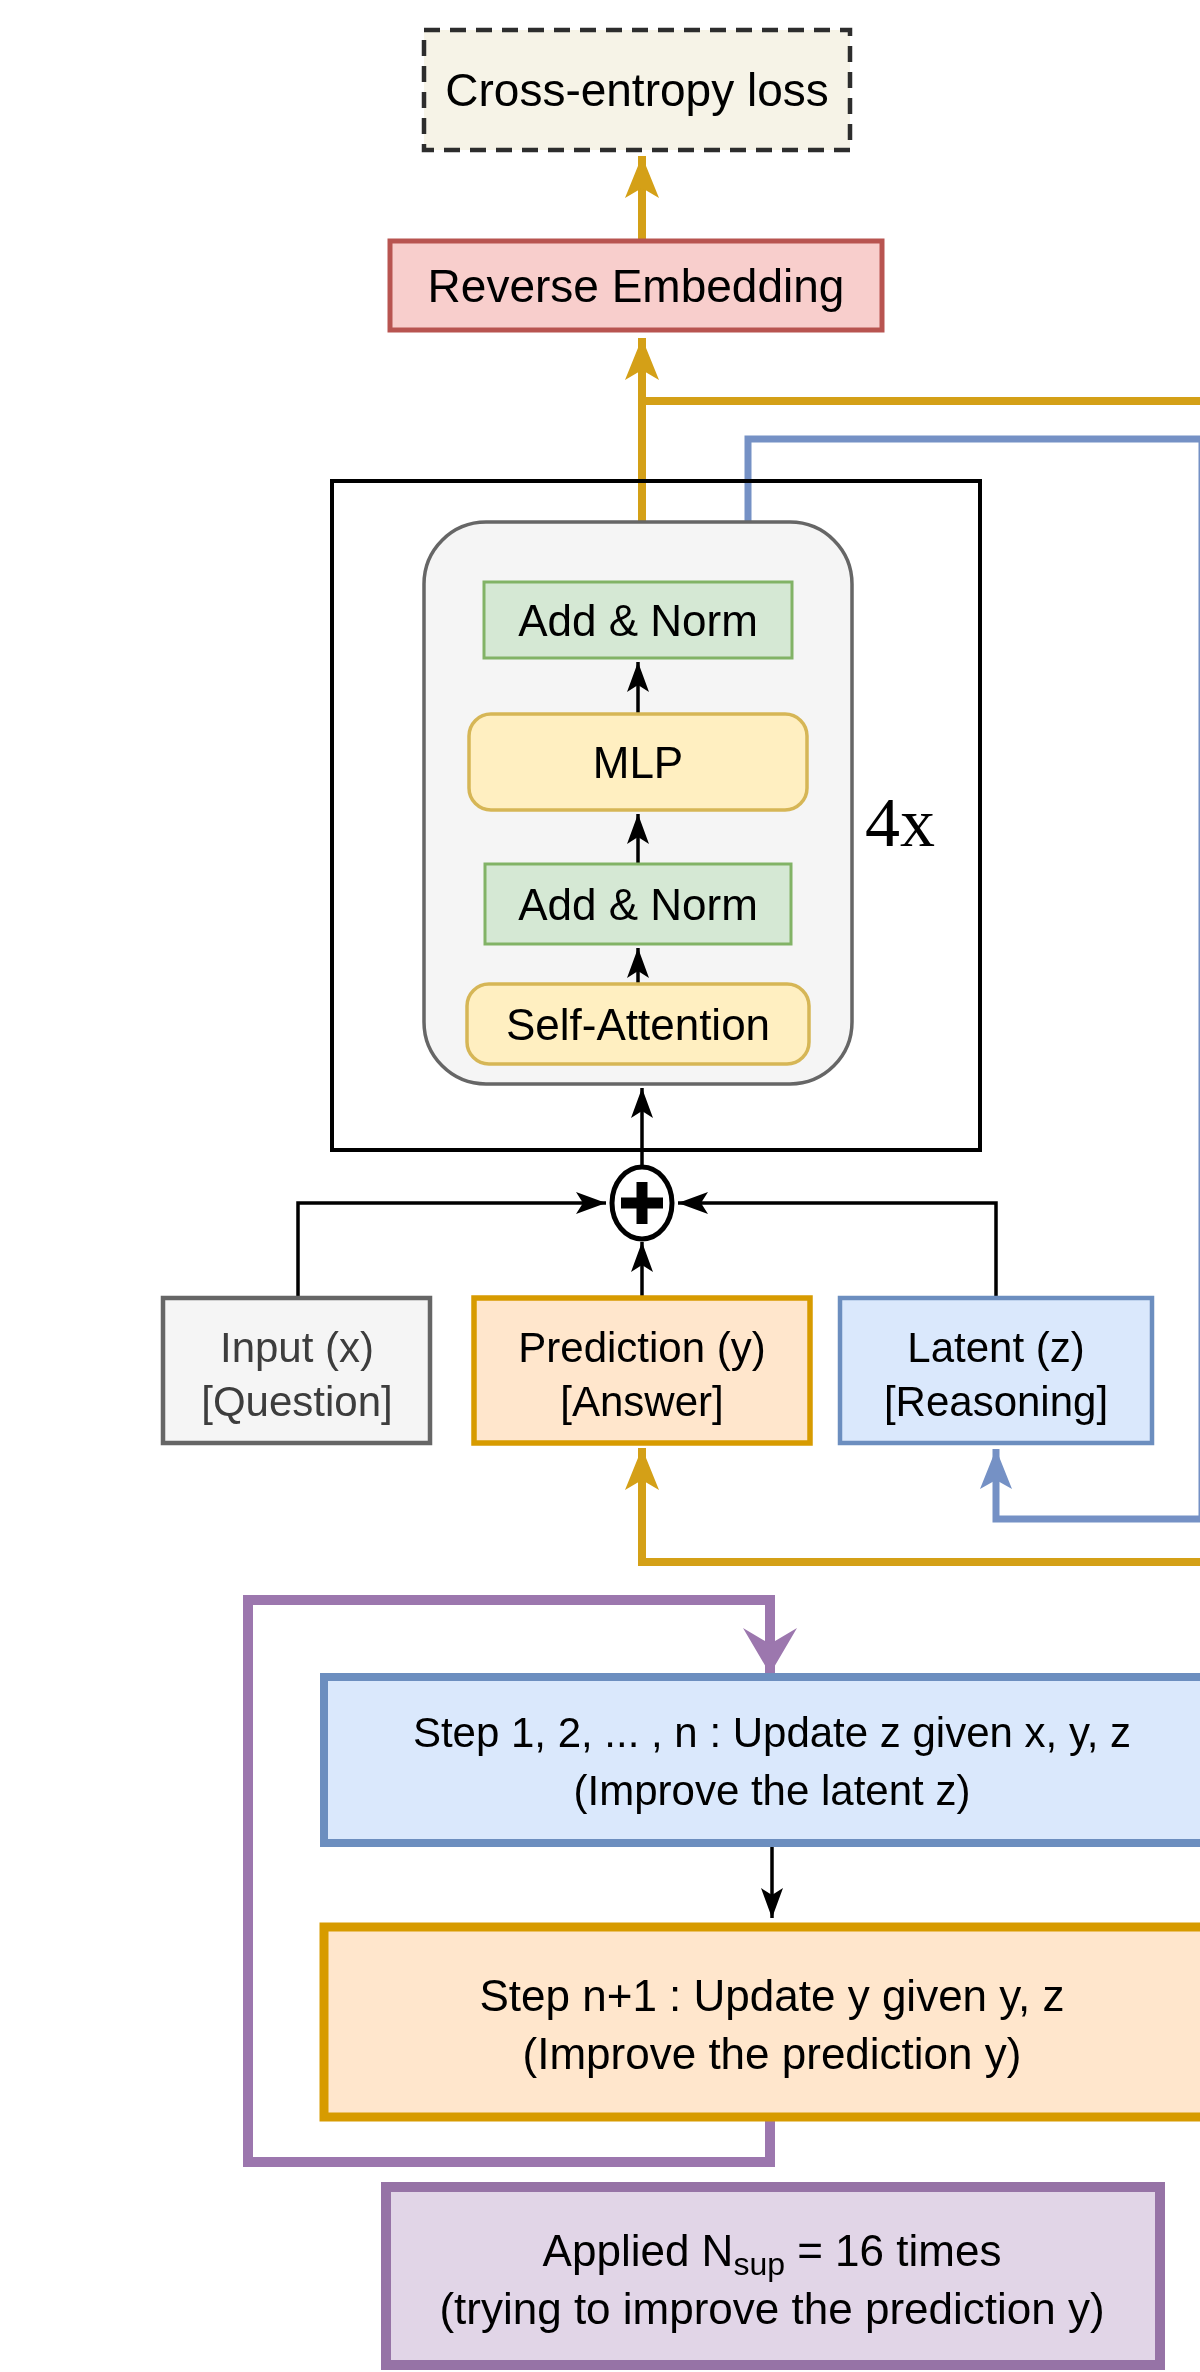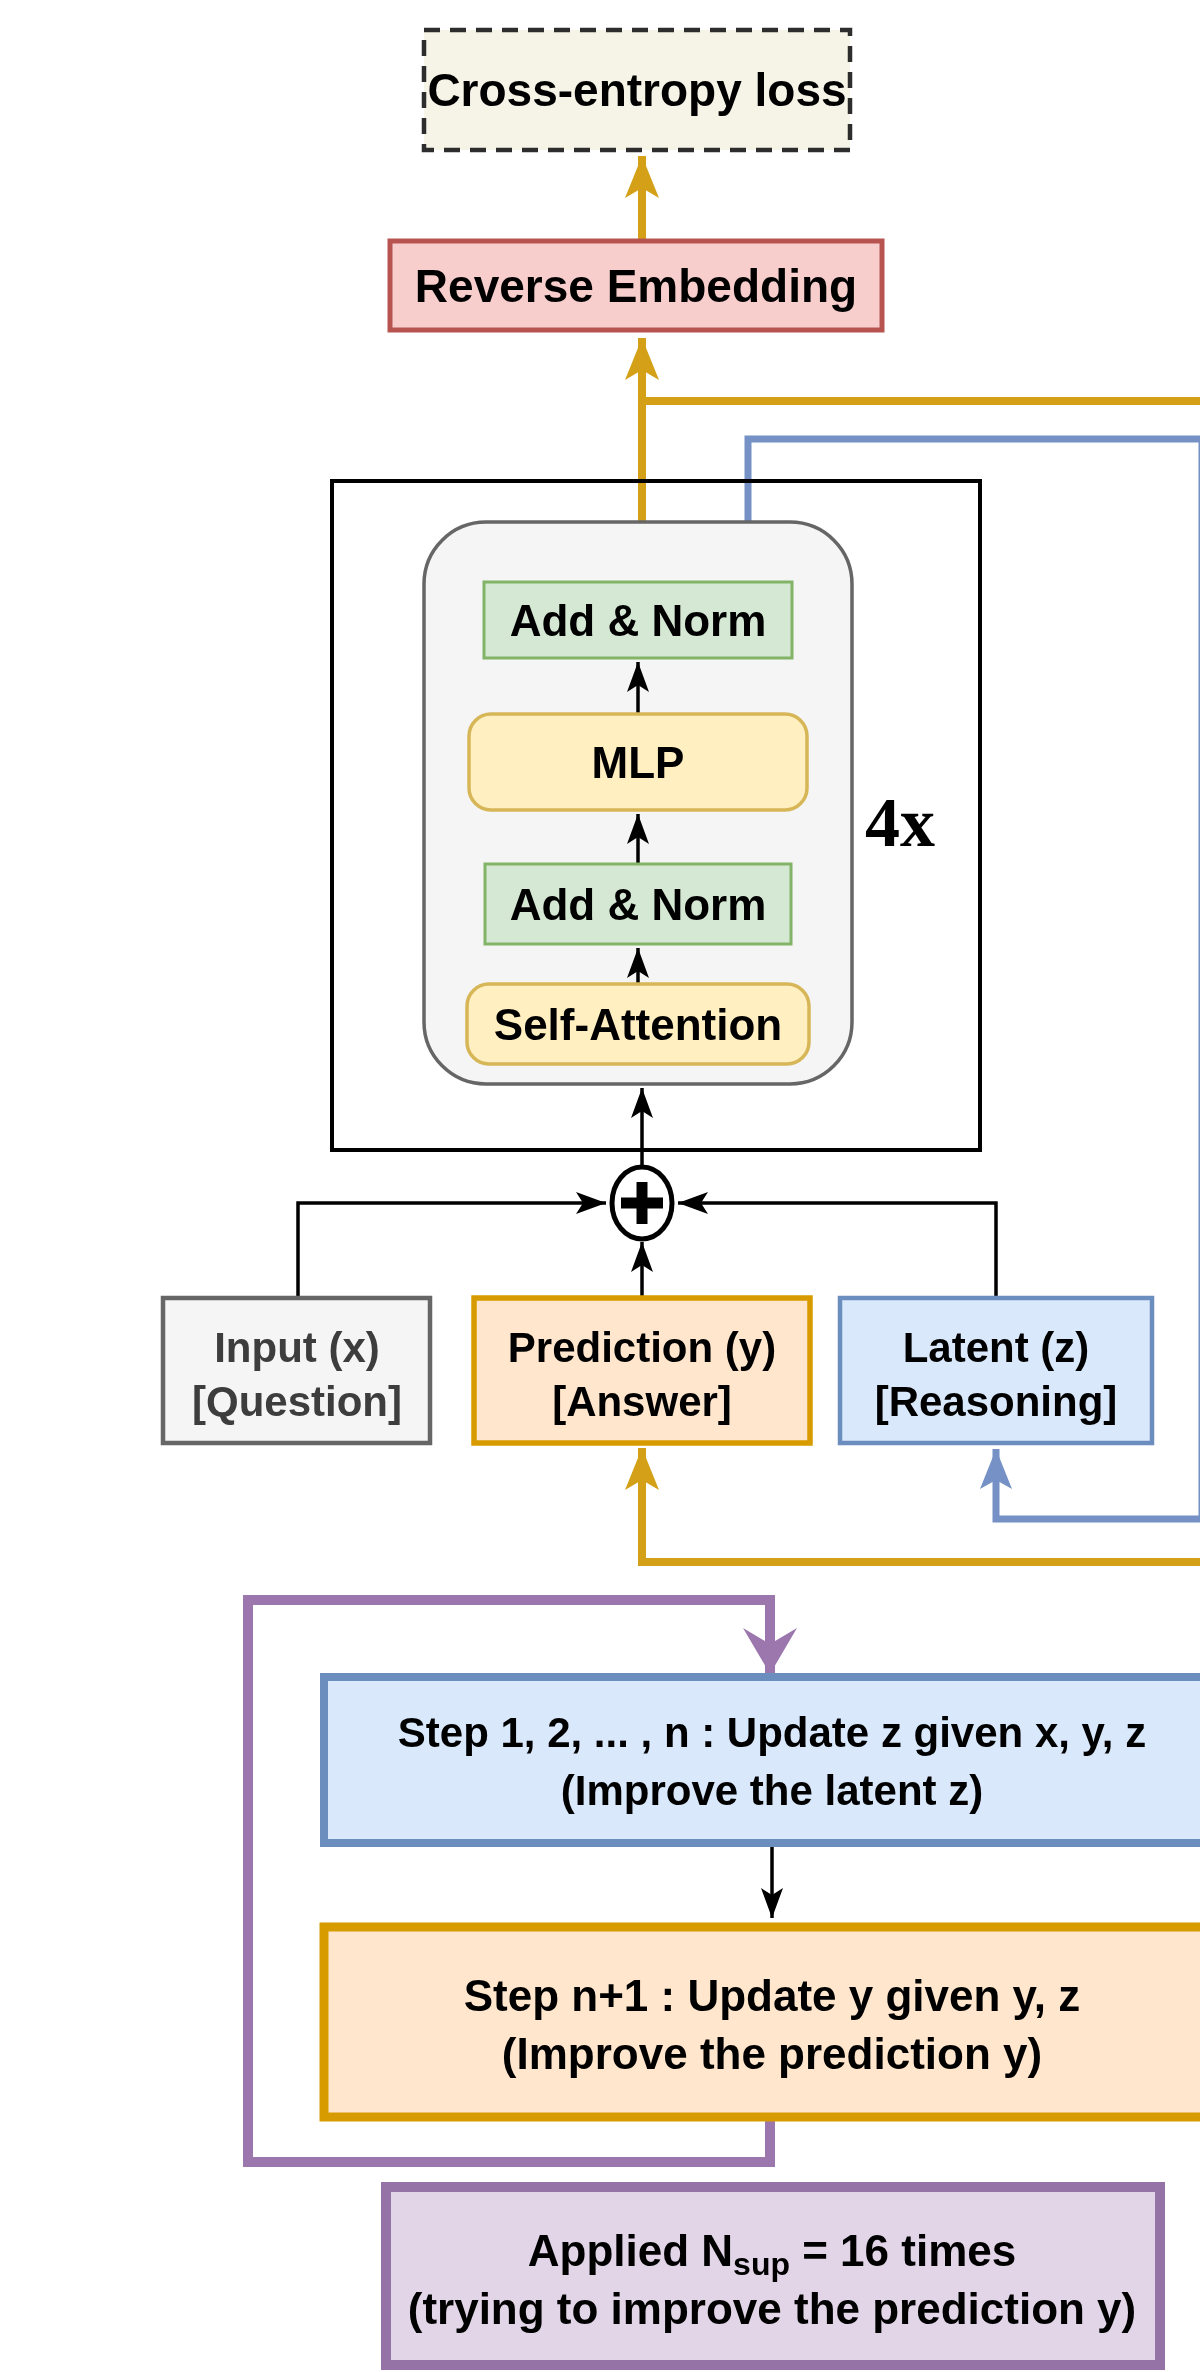--- a/index.html
+++ b/index.html
@@ -1,17 +1,17 @@
 <!DOCTYPE html>
 <html><head>
 <meta charset="utf-8">
 <style>
   html,body{margin:0;padding:0;background:#ffffff;}
   body{font-family:"Liberation Sans",sans-serif;}
-  .stage{width:956px;height:2372px;position:relative;background:#fff;margin:0 auto;font-weight:bold;}
+  .stage{width:956px;height:2372px;position:relative;background:#fff;margin:0 auto;}
   svg{display:block;}
   text{fill:#000;}
   .lbl{font-size:44px;}
   .lbl42{font-size:42px;}
   .lbl46{font-size:46px;}
   .gray-text{fill:#3d3d3d;}
   .repeat{font-family:"Liberation Serif",serif;font-size:70px;}
   .loss-box{stroke:#2d2d2d;stroke-width:4.5;stroke-dasharray:16 10;}
   .rev-box{stroke:#B85450;stroke-width:5;}
   .outer-box{fill:none;stroke:#000;stroke-width:4;}

